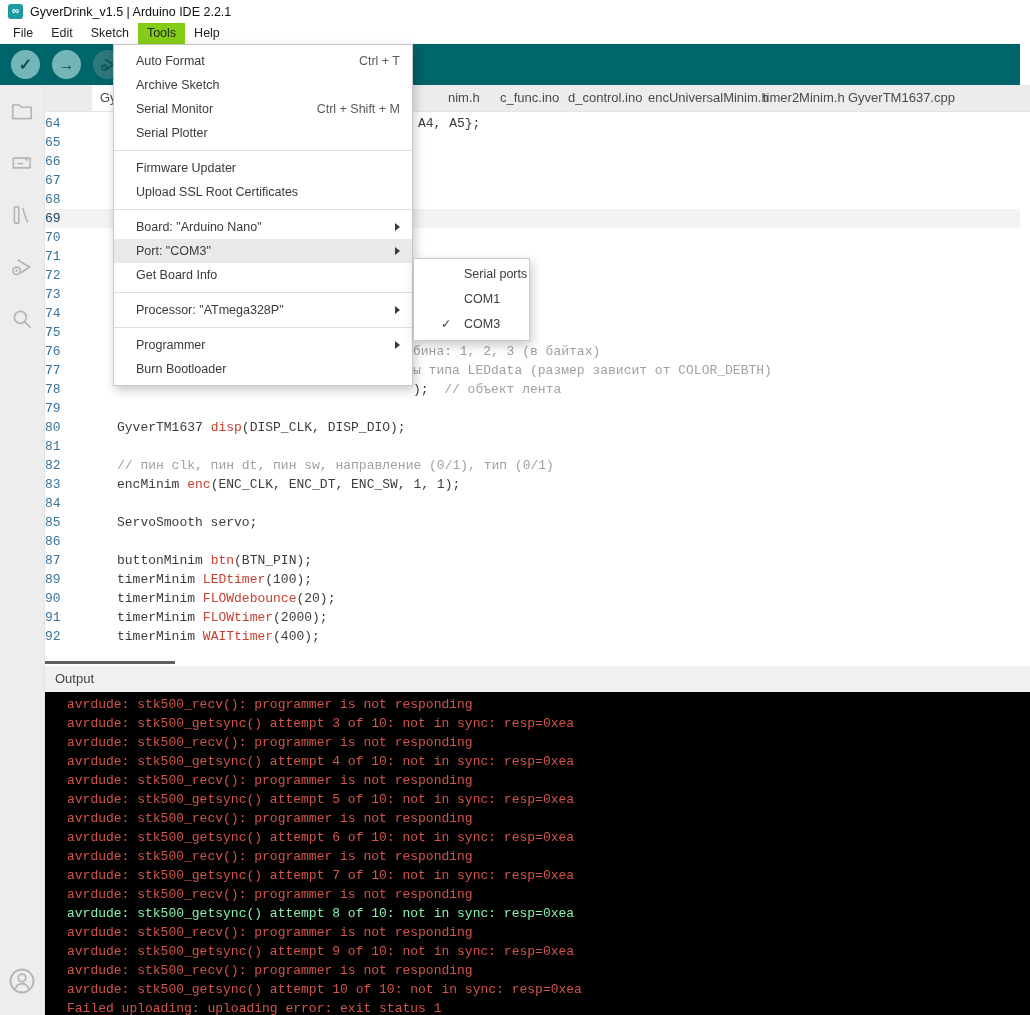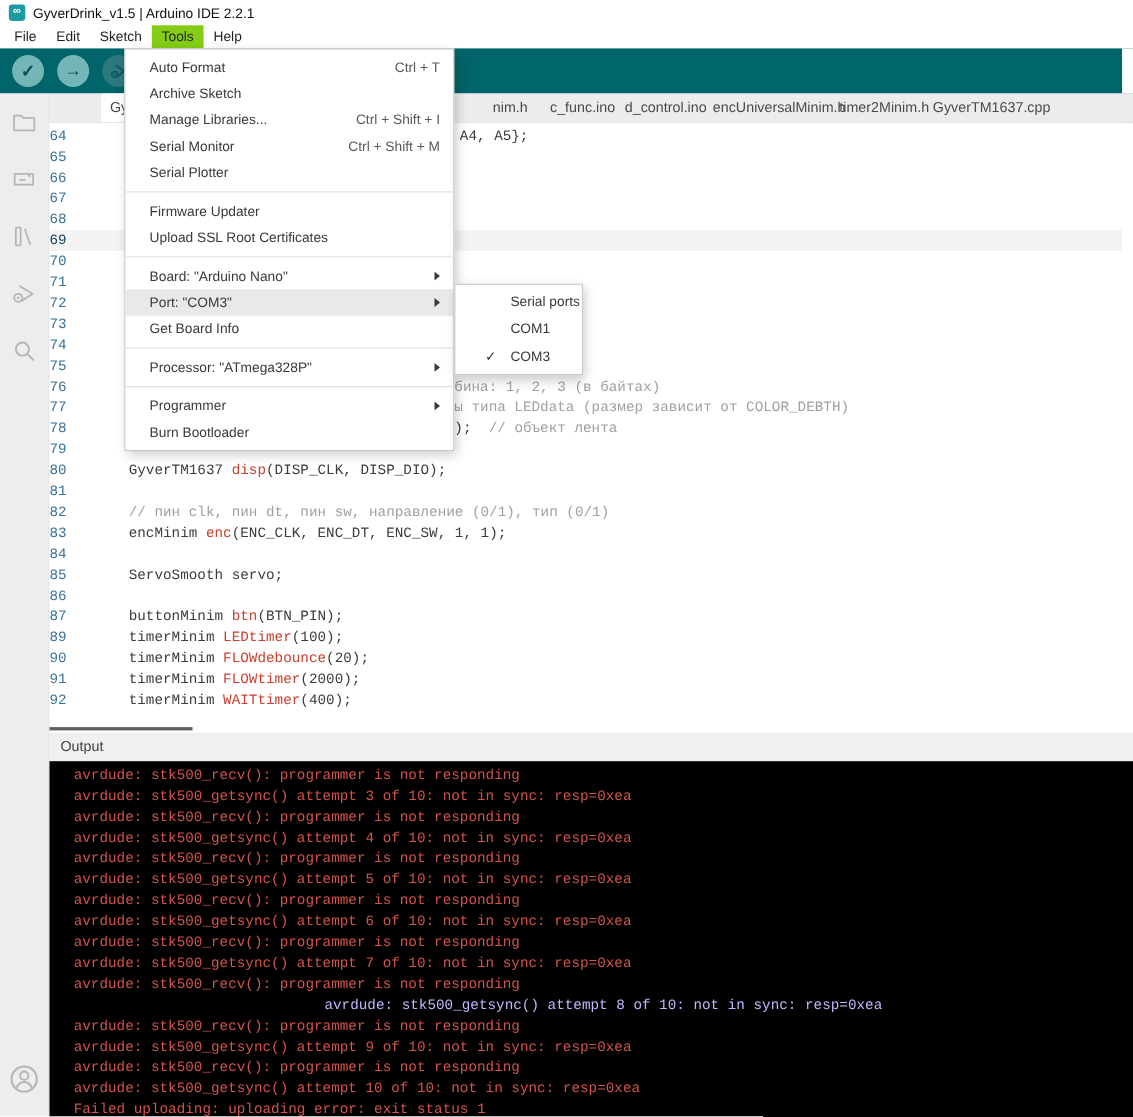--- a/index.html
+++ b/index.html
@@ -204,39 +204,35 @@
     <div class="oline" style="color: rgb(210, 84, 74);">avrdude: stk500_getsync() attempt 3 of 10: not in sync: resp=0xea</div>
     <div class="oline" style="color: rgb(210, 84, 74);">avrdude: stk500_recv(): programmer is not responding</div>
     <div class="oline" style="color: rgb(210, 84, 74);">avrdude: stk500_getsync() attempt 4 of 10: not in sync: resp=0xea</div>
     <div class="oline" style="color: rgb(210, 84, 74);">avrdude: stk500_recv(): programmer is not responding</div>
     <div class="oline" style="color: rgb(210, 84, 74);">avrdude: stk500_getsync() attempt 5 of 10: not in sync: resp=0xea</div>
     <div class="oline" style="color: rgb(210, 84, 74);">avrdude: stk500_recv(): programmer is not responding</div>
     <div class="oline" style="color: rgb(210, 84, 74);">avrdude: stk500_getsync() attempt 6 of 10: not in sync: resp=0xea</div>
     <div class="oline" style="color: rgb(210, 84, 74);">avrdude: stk500_recv(): programmer is not responding</div>
     <div class="oline" style="color: rgb(210, 84, 74);">avrdude: stk500_getsync() attempt 7 of 10: not in sync: resp=0xea</div>
     <div class="oline" style="color: rgb(210, 84, 74);">avrdude: stk500_recv(): programmer is not responding</div>
-    <div class="oline" style="color: #c4b5fd; text-align: center;">avrdude: stk500_getsync() attempt 8 of 10: not in sync: resp=0xea</div>
+    <div class="oline" style="color: #86efac;">avrdude: stk500_getsync() attempt 8 of 10: not in sync: resp=0xea</div>
     <div class="oline" style="color: rgb(210, 84, 74);">avrdude: stk500_recv(): programmer is not responding</div>
     <div class="oline" style="color: rgb(210, 84, 74);">avrdude: stk500_getsync() attempt 9 of 10: not in sync: resp=0xea</div>
     <div class="oline" style="color: rgb(210, 84, 74);">avrdude: stk500_recv(): programmer is not responding</div>
     <div class="oline" style="color: rgb(210, 84, 74);">avrdude: stk500_getsync() attempt 10 of 10: not in sync: resp=0xea</div>
     <div class="oline" style="color: rgb(210, 84, 74);">Failed uploading: uploading error: exit status 1</div>
   </div>
 
 <div class="menu" id="toolsmenu">
     <div class="menu-item">
       <span>Auto Format</span>
       <span class="shortcut">Ctrl + T</span>
     </div>
     <div class="menu-item">
       <span>Archive Sketch</span>
-    </div>
-    <div class="menu-item">
-      <span>Manage Libraries...</span>
-      <span class="shortcut">Ctrl + Shift + I</span>
     </div>
     <div class="menu-item">
       <span>Serial Monitor</span>
       <span class="shortcut">Ctrl + Shift + M</span>
     </div>
     <div class="menu-item">
       <span>Serial Plotter</span>
     </div>
     <div class="menu-sep"></div>
     <div class="menu-item">

